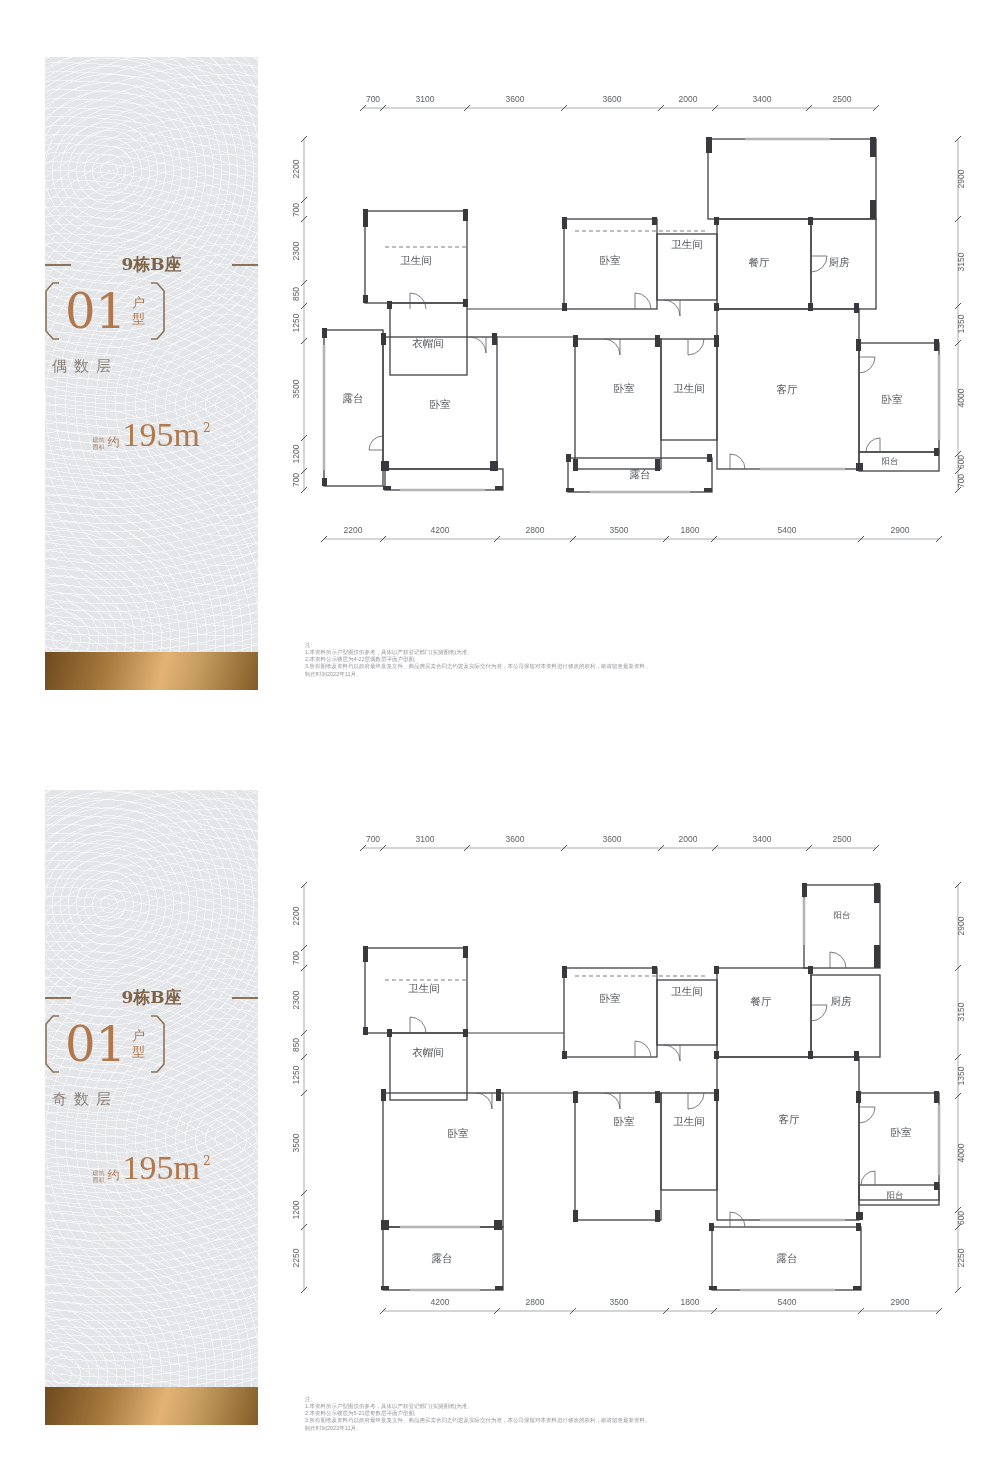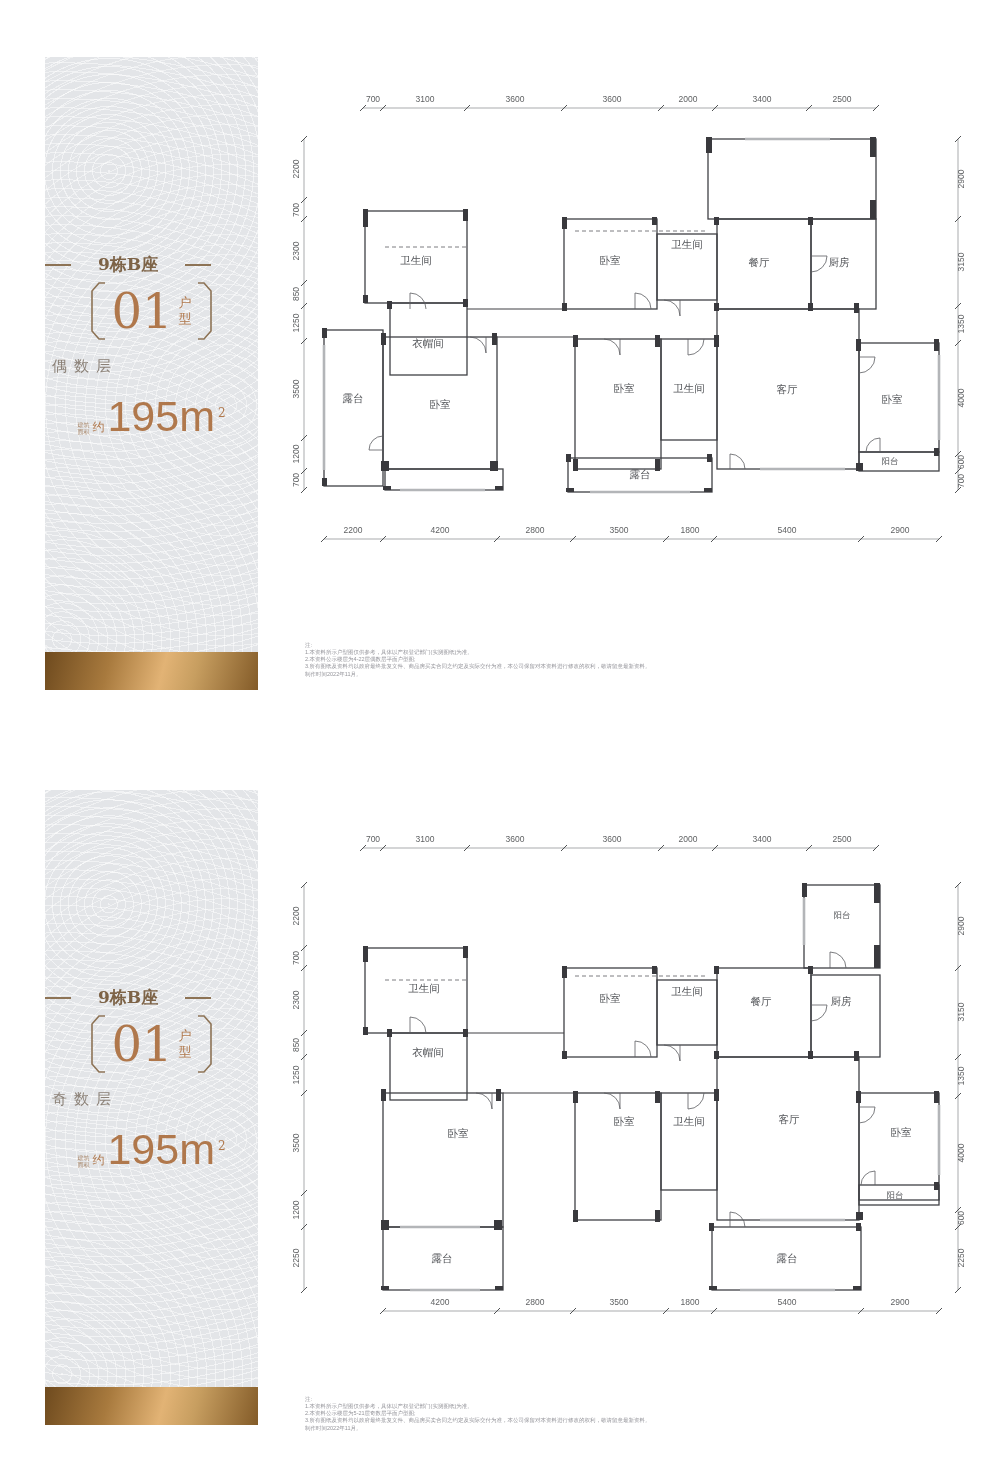--- a/index.html
+++ b/index.html
@@ -11,48 +11,48 @@
   .side-panel{
     position:absolute;left:45px;width:213px;
     background:
       repeating-radial-gradient(circle at 30% 18%, rgba(255,255,255,.55) 0 1px, rgba(0,0,0,0) 1px 8px),
       repeating-radial-gradient(circle at 85% 55%, rgba(255,255,255,.45) 0 1px, rgba(0,0,0,0) 1px 10px),
       repeating-radial-gradient(circle at 8% 92%, rgba(255,255,255,.5) 0 1px, rgba(0,0,0,0) 1px 9px),
       #e3e5e8;
   }
   .building-row{
     position:absolute;top:196px;left:0;width:100%;
-    display:flex;align-items:center;justify-content:flex-start;gap:27px;
+    display:flex;align-items:center;justify-content:space-between;gap:27px;
     color:#7d6347;font-size:17px;font-weight:bold;
     font-family:"DejaVu Serif", serif;
   }
   .building-row .dash{display:inline-block;width:26px;height:2px;background:#8d7355;}
   .unit-row{
     position:absolute;top:224px;left:0;width:100%;height:60px;
-    display:flex;align-items:center;justify-content:center;gap:6px;
+    display:flex;align-items:center;gap:6px;
   }
   .bracket{width:14px;height:58px;flex:0 0 auto;}
   .bracket path{stroke:#8d7355;stroke-width:1.6;fill:none;}
   .unit-big{
     font-family:"DejaVu Serif", serif;font-size:48px;color:#b0784c;line-height:1;
   }
   .unit-stack{display:flex;flex-direction:column;justify-content:center;gap:2px;
     font-size:13px;color:#b0784c;line-height:1.1;}
   .floor-type{
     position:absolute;top:300px;left:0;width:100%;
     font-size:15px;letter-spacing:7px;text-indent:7px;color:#8b8177;
   }
   .area-row{
     position:absolute;top:338px;left:0;width:100%;
     display:flex;align-items:baseline;justify-content:center;gap:3px;
   }
   .area-prefix{display:flex;flex-direction:column;font-size:6px;color:#a8876a;
     line-height:1.2;transform:translateY(-4px);}
   .area-approx{font-size:12px;color:#b0784c;}
-  .area-value{font-family:Liberation Sans, sans-serif;font-size:43px;color:#b0784c;line-height:1;}
+  .area-value{font-family:Liberation Serif, serif;font-size:34px;color:#b0784c;line-height:1;margin-top:23px;}
   .area-sup{font-family:"DejaVu Serif", serif;font-size:12px;color:#b0784c;transform:translateY(-14px);display:inline-block;}
   .gold-band{
     position:absolute;left:0;bottom:0;width:100%;height:38px;
     background:linear-gradient(105deg,#6e4a1e 0%,#a87a3e 30%,#e2b375 55%,#c79e60 70%,#835b28 100%);
   }
   
   .plan-svg{position:absolute;left:290px;width:700px;height:540px;}
   .wall{stroke:#404145;stroke-width:1.3;fill:none;}
   .wline{stroke:#404145;stroke-width:1.1;fill:none;}
   .pier{fill:#39393d;stroke:none;}

